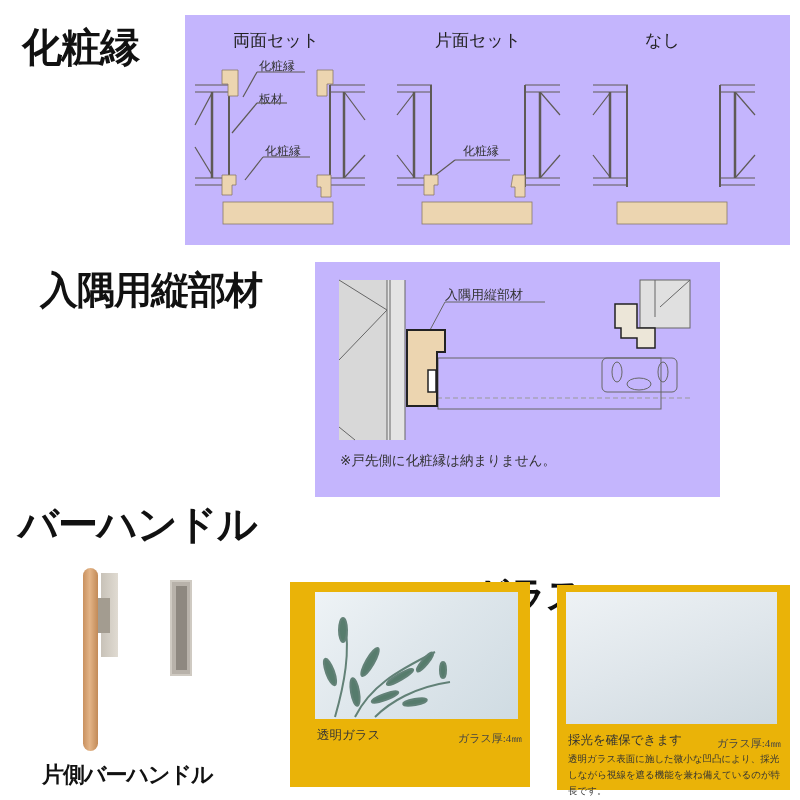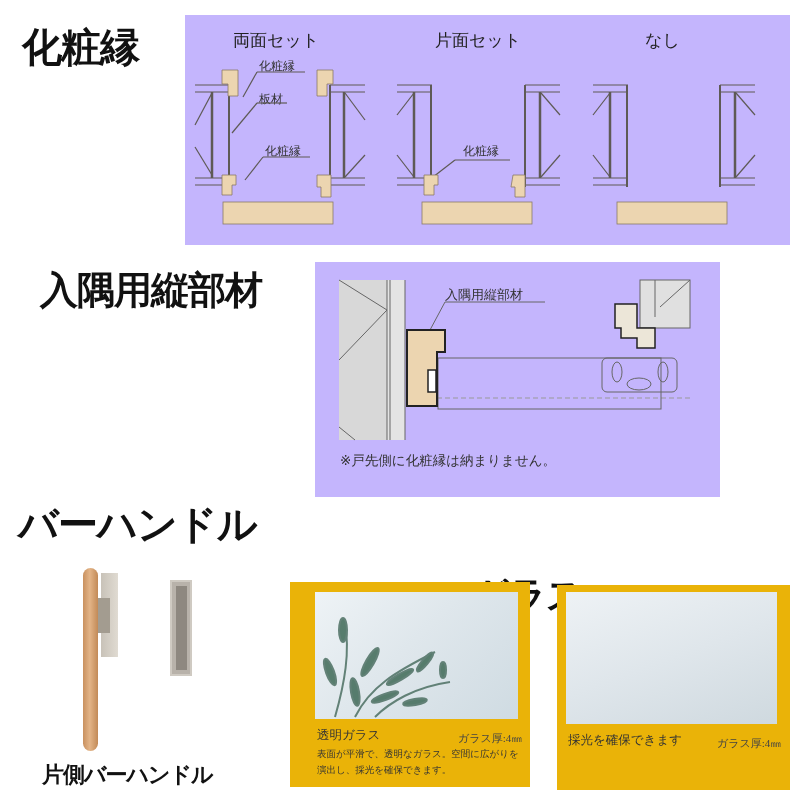--- a/index.html
+++ b/index.html
@@ -175,20 +175,20 @@
         <ellipse cx="110" cy="70" rx="3" ry="12" transform="rotate(40 110 70)"></ellipse>
         <ellipse cx="128" cy="78" rx="3" ry="8"></ellipse>
         <ellipse cx="70" cy="105" rx="3" ry="14" transform="rotate(70 70 105)"></ellipse>
         <ellipse cx="40" cy="100" rx="4" ry="14" transform="rotate(-10 40 100)"></ellipse>
         <ellipse cx="100" cy="110" rx="3" ry="12" transform="rotate(80 100 110)"></ellipse>
       </g>
     </svg>
   </div>
   <div class="glass-name" style="left:27px; top:145px;">透明ガラス</div>
   <div class="glass-thick" style="left:168px; top:149px;">ガラス厚:4㎜</div>
-  <div class="glass-desc" style="left:27px; top:164px; width:210px;">表面が平滑で、透明なガラス。空間に広がりを演出し、採光を確保できます。</div>
 </div>
 
 <div class="abs glass-card" style="left:557px; top:585px; width:233px; height:205px;">
   <div class="glass-img" style="left:9px; top:7px; width:211px; height:132px; background:linear-gradient(160deg,#eef2f5 0%,#dfe6eb 50%,#cfd9df 100%);"></div>
   <div class="glass-name" style="left:11px; top:147px;">採光を確保できます</div>
   <div class="glass-thick" style="left:160px; top:151px;">ガラス厚:4㎜</div>
+  <div class="glass-desc" style="left:11px; top:166px; width:218px;">透明ガラス表面に施した微小な凹凸により、採光しながら視線を遮る機能を兼ね備えているのが特長です。</div>
 </div>
 
 </body></html>

